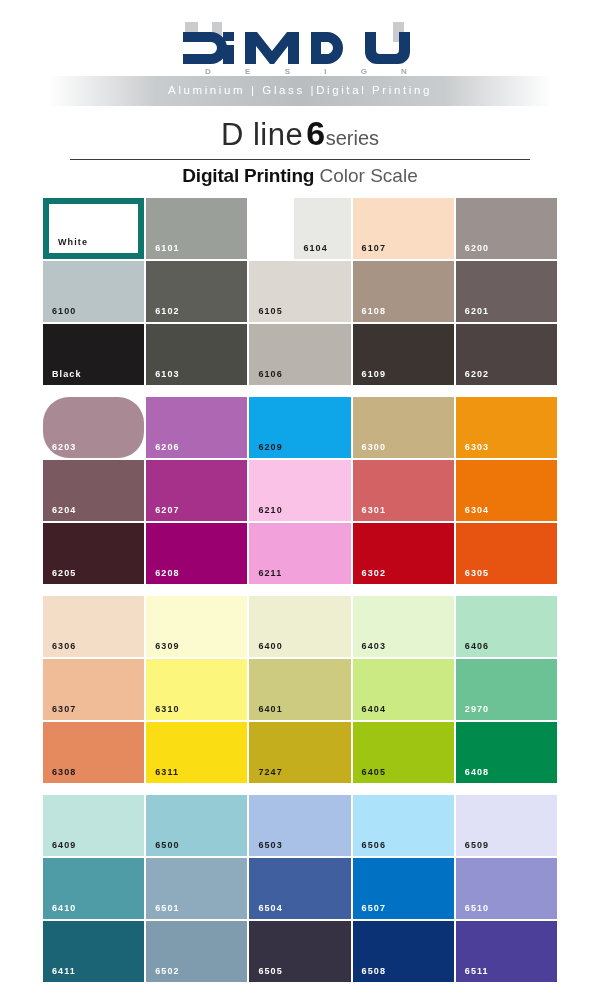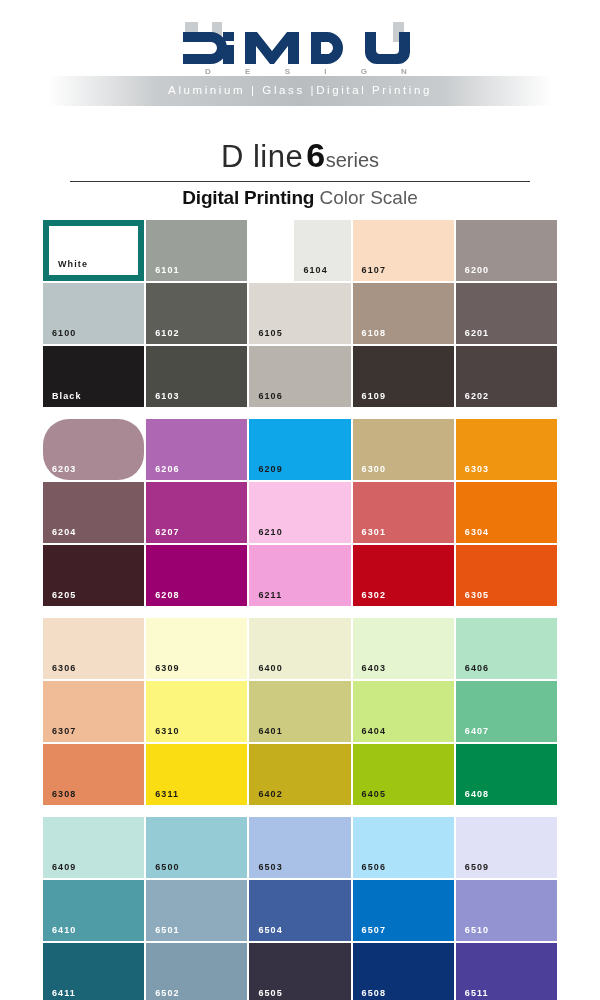--- a/index.html
+++ b/index.html
@@ -49,21 +49,21 @@
     font-size: 11.5px;
     color: #ffffff;
     letter-spacing: 2.6px;
     font-weight: 400;
     font-family: "Liberation Sans", sans-serif;
   }
 
   
   .title-block {
     width: 460px;
-    margin: 32px auto 0 auto;
+    margin: 10px auto 0 auto;
     text-align: center;
   }
   .title-main {
     font-size: 31px;
     color: #1a1a1a;
     line-height: 34px;
     white-space: nowrap;
     font-family: "Liberation Sans", sans-serif;
     letter-spacing: 0.5px;
   }
@@ -289,30 +289,30 @@
       <div class="swatch" style="background: rgb(252, 247, 124);">
         <span class="swatch-label lbl-dark">6310</span>
       </div>
       <div class="swatch" style="background: rgb(204, 203, 127);">
         <span class="swatch-label lbl-dark">6401</span>
       </div>
       <div class="swatch" style="background: rgb(204, 234, 132);">
         <span class="swatch-label lbl-dark">6404</span>
       </div>
       <div class="swatch" style="background: rgb(108, 194, 149);">
-        <span class="swatch-label lbl-light">6407</span>
+        <span class="swatch-label lbl-light">2970</span>
       </div>
       <div class="swatch" style="background: rgb(228, 138, 94);">
         <span class="swatch-label lbl-dark">6308</span>
       </div>
       <div class="swatch" style="background: rgb(251, 221, 19);">
         <span class="swatch-label lbl-dark">6311</span>
       </div>
       <div class="swatch" style="background: rgb(197, 174, 30);">
-        <span class="swatch-label lbl-dark">6402</span>
+        <span class="swatch-label lbl-dark">7247</span>
       </div>
       <div class="swatch" style="background: rgb(157, 197, 17);">
         <span class="swatch-label lbl-dark">6405</span>
       </div>
       <div class="swatch" style="background: rgb(0, 138, 75);">
         <span class="swatch-label lbl-light">6408</span>
       </div>
     </div>
   <div class="block">
       <div class="swatch" style="background: rgb(191, 227, 221);">

